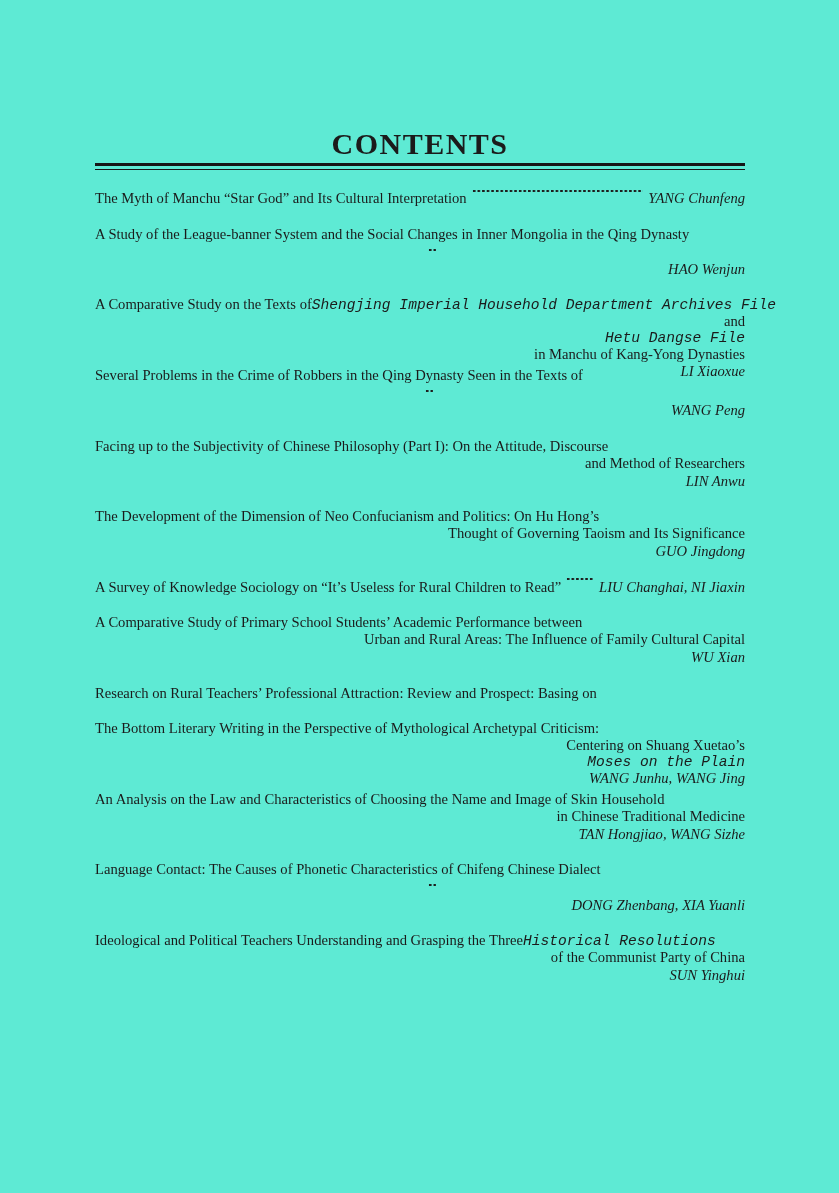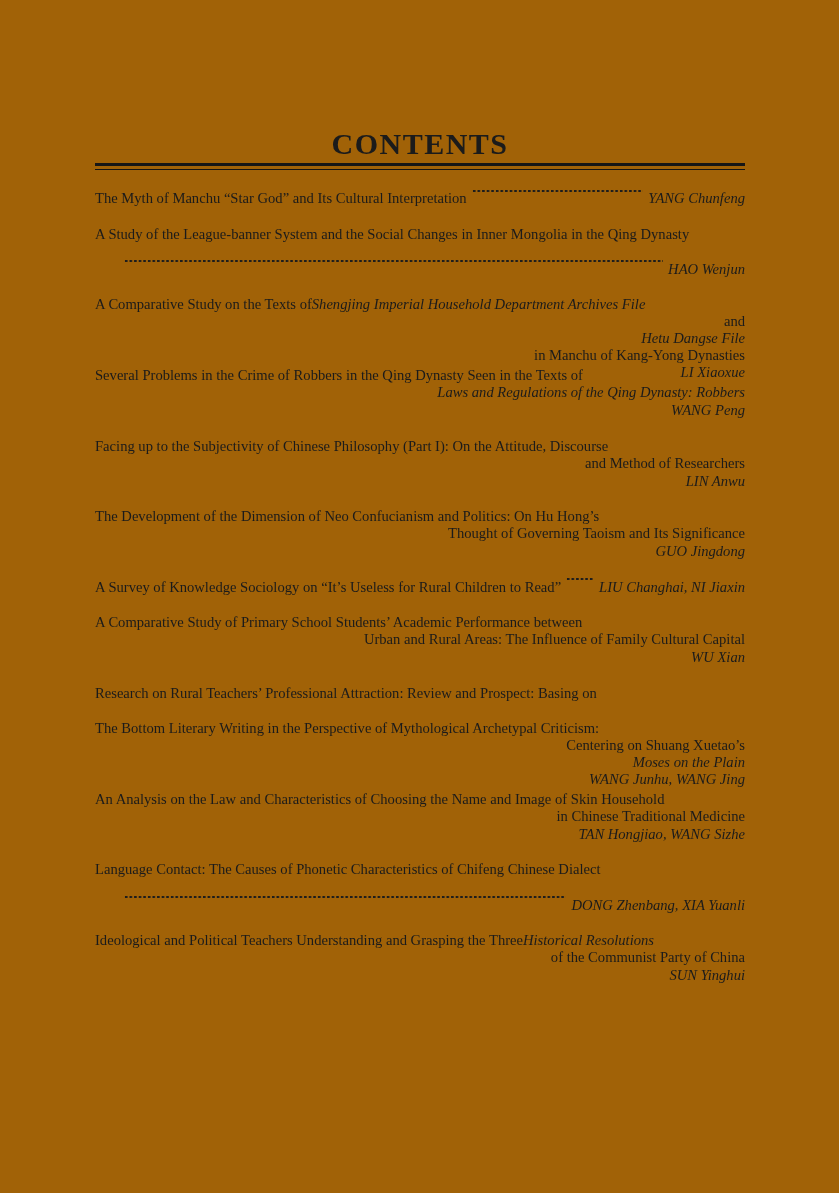--- a/index.html
+++ b/index.html
@@ -4,21 +4,21 @@
 <style>
   html, body {
     margin: 0;
     padding: 0;
     background: #ffffff;
   }
   .page {
     position: relative;
     width: 839px;
     height: 1193px;
-    background: #a16207;
+    background: #5eead4;
     font-family: "Liberation Serif", "DejaVu Serif", serif;
     color: #1b1b1b;
     overflow: hidden;
   }
   .content {
     position: absolute;
     left: 95px;
     top: 129px;
     width: 650px;
   }
@@ -40,23 +40,23 @@
     margin-top: 2px;
   }
   .toc-line {
     display: flex;
     align-items: flex-end;
     height: 35.32px;
     font-size: 14.6px;
     white-space: nowrap;
   }
   .toc-line.indent-1 { padding-left: 17px; flex-direction: column; }
-  .toc-line.indent-2 { padding-left: 24px; }
+  .toc-line.indent-2 { padding-left: 24px; flex-direction: column; }
   .seg { flex: 0 1 auto; }
-  .seg.it { font-style: italic; }
+  .seg.it { font-style: italic; font-family: Liberation Mono, monospace; }
   .leader {
     flex: 1 1 auto;
     min-width: 8px;
     height: 12px;
     margin: 0 5px 0 5px;
     align-self: center;
     position: relative;
     top: 1px;
     background-image: radial-gradient(circle at 2.2px 6px, #1c1c1c 1.05px, rgba(0,0,0,0) 1.5px);
     background-size: 4.6px 12px;
@@ -96,21 +96,20 @@
           <span class="seg">and </span>
           <span class="seg it">Hetu Dangse File</span>
           <span class="seg"> in Manchu of Kang-Yong Dynasties</span>
           <span class="leader"></span>
           <span class="author">LI Xiaoxue</span>
         </div>
         <div class="toc-line">
           <span class="seg">Several Problems in the Crime of Robbers in the Qing Dynasty Seen in the Texts of</span>
         </div>
         <div class="toc-line indent-1">
-          <span class="seg it">Laws and Regulations of the Qing Dynasty: Robbers</span>
           <span class="leader"></span>
           <span class="author">WANG Peng</span>
         </div>
         <div class="toc-line">
           <span class="seg">Facing up to the Subjectivity of Chinese Philosophy (Part I): On the Attitude, Discourse</span>
         </div>
         <div class="toc-line indent-1">
           <span class="seg">and Method of Researchers</span>
           <span class="leader"></span>
           <span class="author">LIN Anwu</span>

